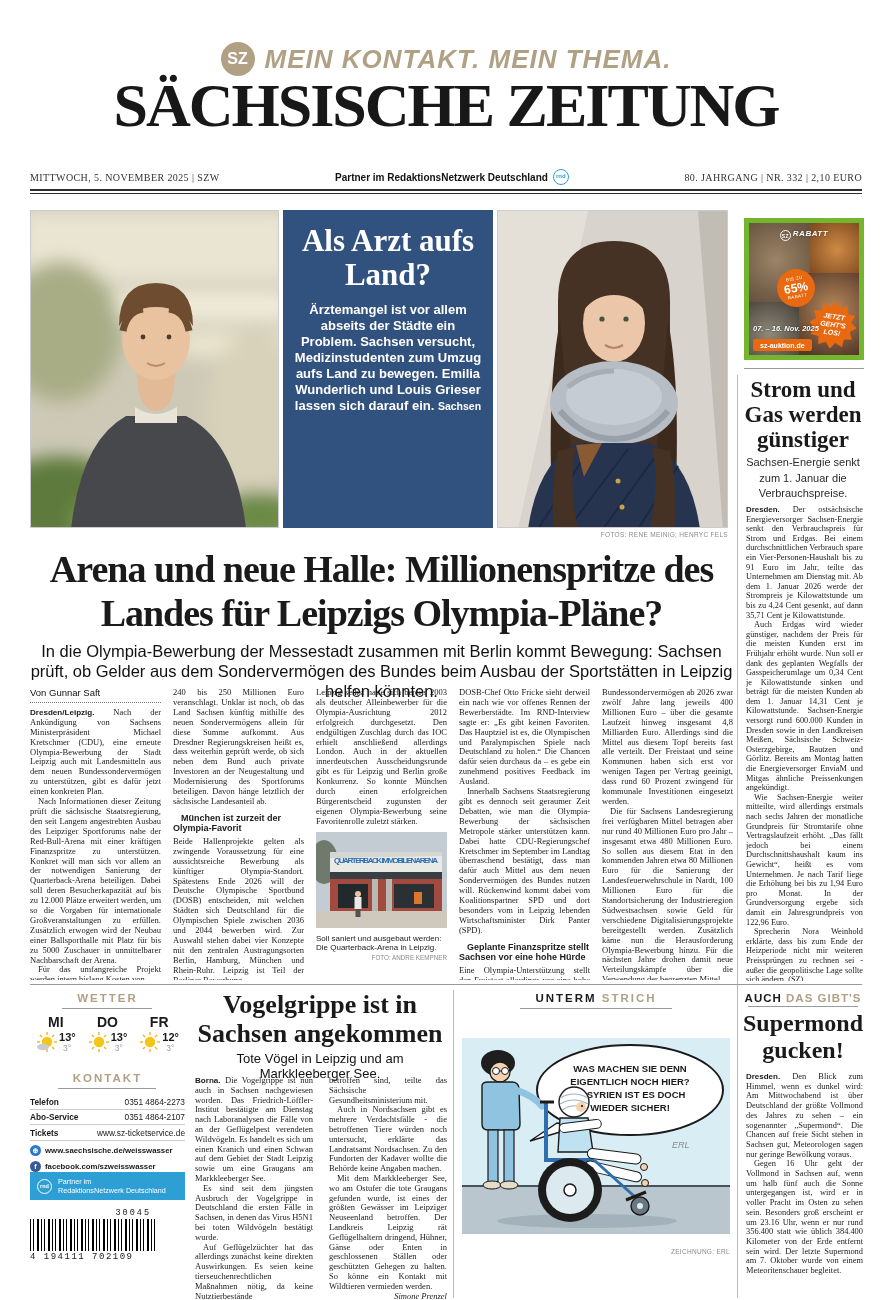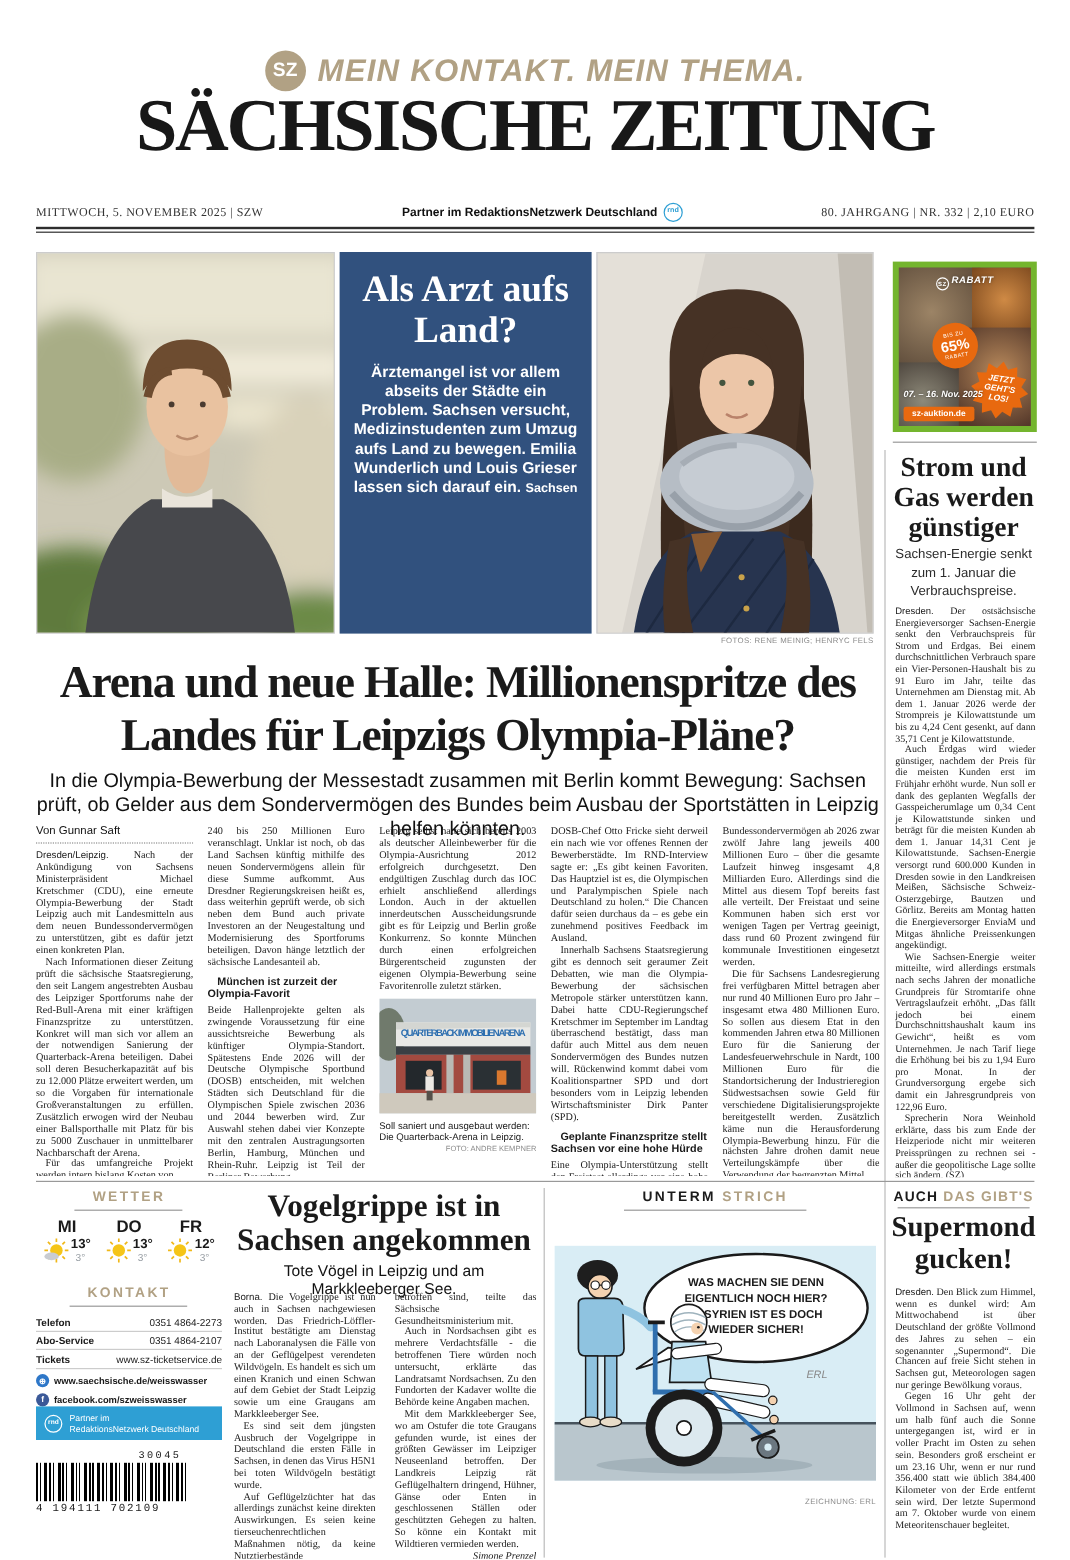--- a/index.html
+++ b/index.html
@@ -58,21 +58,21 @@
             font-weight:bold; font-size:7px; padding:2.5px 7px; border-radius:2px; }
 
   
   .rail-hr { left:744px; top:368px; width:120px; border-top:1px solid #999; }
   .v-rule { width:1px; background:#bbb; }
   .energy-head { left:742px; top:377px; width:122px; text-align:center; font-weight:bold; font-size:23px; line-height:25px; }
   .energy-sub { left:742px; top:455px; width:122px; text-align:center; font-family:"Liberation Sans",sans-serif; font-size:11px; line-height:15.5px; color:#2b2b2b; }
   .energy-body { left:746px; top:505px; width:117px; height:476px; overflow:hidden; font-size:8.3px; line-height:9.6px; text-align:justify; }
   .jp { margin:0; }
   .jp + .jp, .jp.ind { text-indent:8px; }
-  .dl { font-family:"Liberation Sans",sans-serif; font-weight:normal; font-size:.95em; }
+  .dl { font-family:"Liberation Sans",sans-serif; font-weight:bold; font-size:.95em; }
 
   
   .oly-head { left:30px; top:547px; width:703px; text-align:center; font-weight:bold; font-size:38px; line-height:44px; letter-spacing:-1px; }
   .oly-sub { left:30px; top:641px; width:703px; text-align:center; font-family:"Liberation Sans",sans-serif; font-size:16.5px; line-height:20px; color:#111; }
   .col { top:688px; width:131px; height:292px; overflow:hidden; font-size:8.5px; line-height:9.9px; text-align:justify; }
   .byline { font-family:"Liberation Sans",sans-serif; font-size:9.5px; color:#111; padding-bottom:4px; border-bottom:1px dotted #777; margin-bottom:5px; text-align:left; }
   .crosshead { font-family:"Liberation Sans",sans-serif; font-weight:bold; font-size:9px; line-height:10.5px; text-align:left; margin:6px 0 3px; text-indent:0; }
   .endcredit { float:right; font-style:italic; }
   .arena-fig { margin-top:5px; text-align:left; }
   .fig-cap { font-family:"Liberation Sans",sans-serif; font-size:8px; line-height:9.5px; margin-top:3px; text-align:left; }

